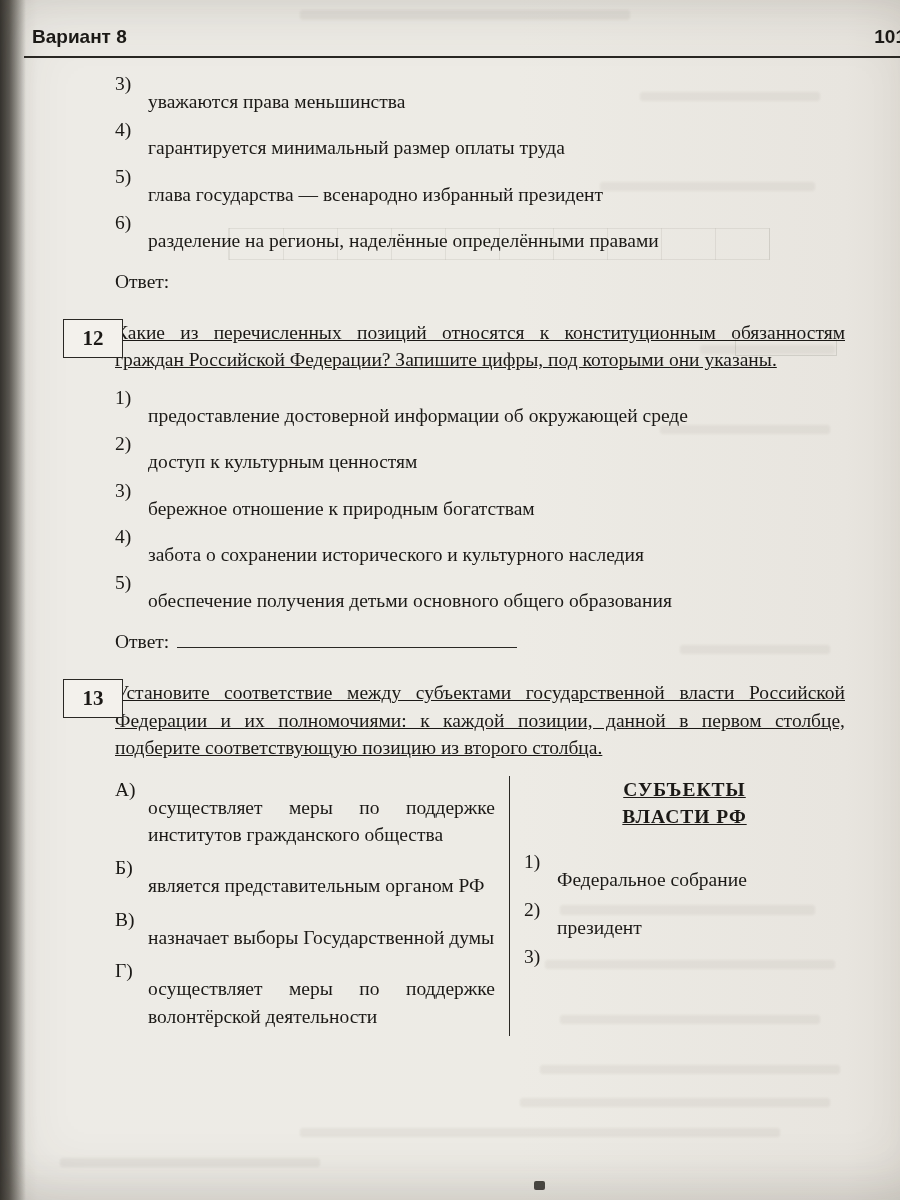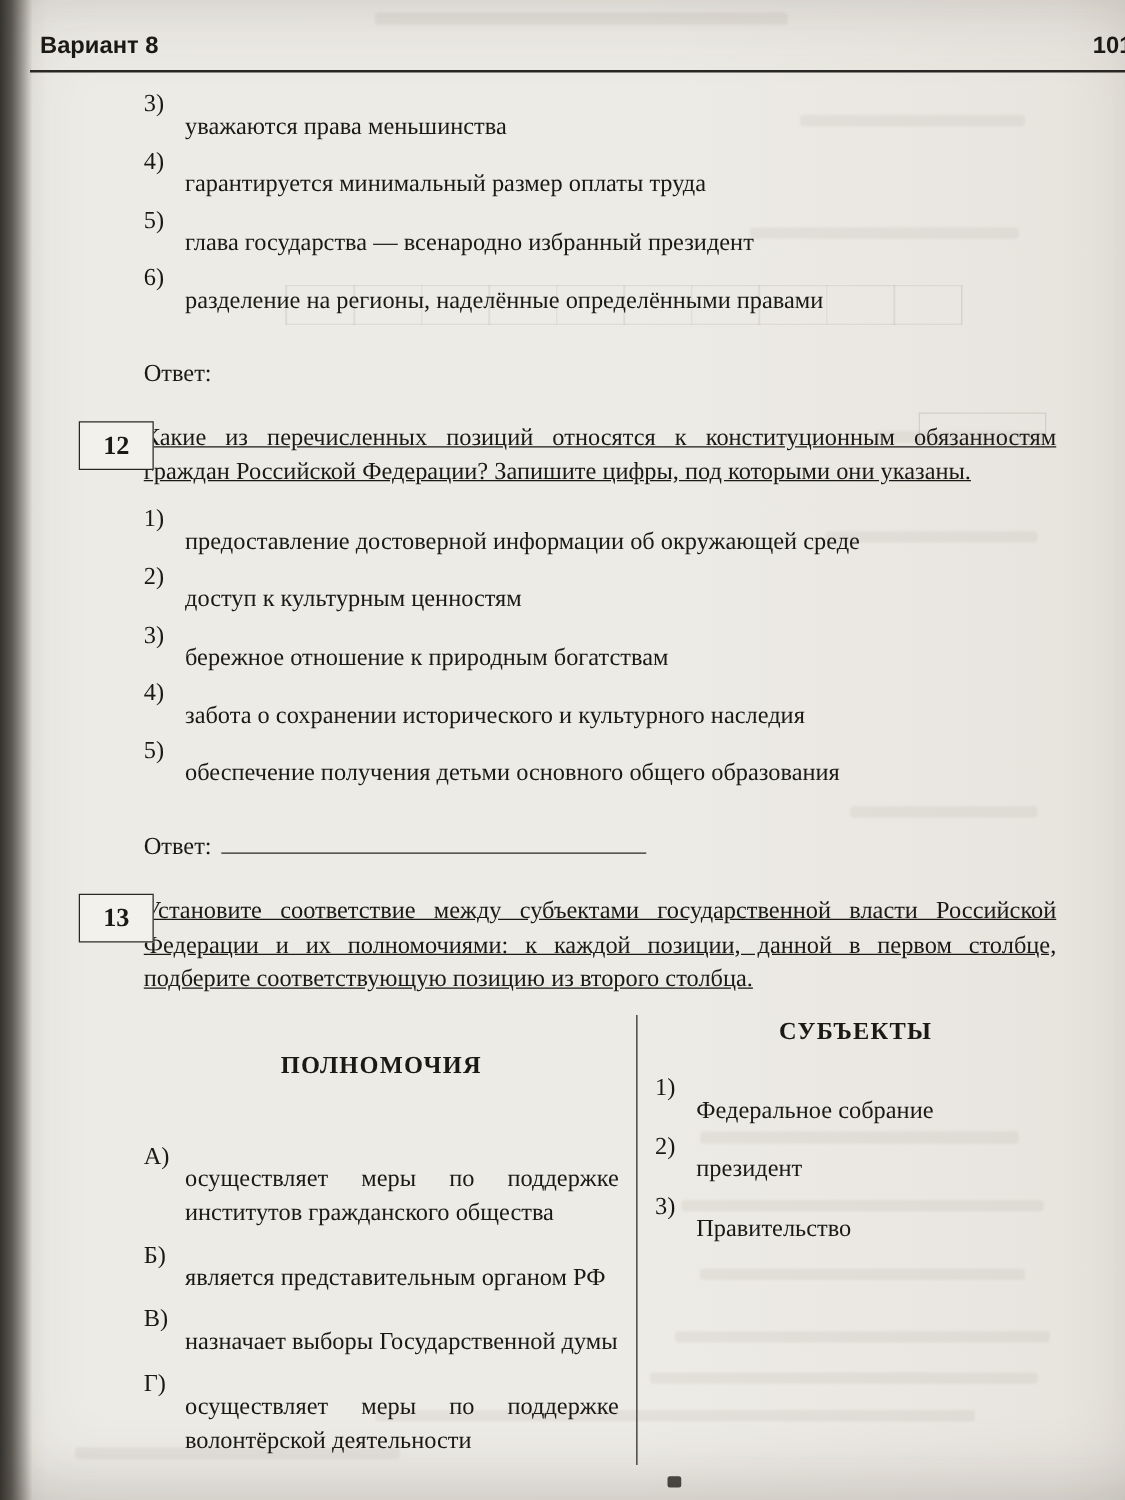--- a/index.html
+++ b/index.html
@@ -18,39 +18,39 @@
   }
   
   .header{position:absolute;top:26px;left:32px;right:34px;display:flex;justify-content:space-between;
     font-family:"Liberation Sans", sans-serif;font-weight:bold;font-size:19px;}
   .header-rule{position:absolute;top:56px;left:24px;right:24px;height:0;border-top:2px solid #2a2824;}
   
   .content{position:absolute;left:115px;top:70px;width:730px;font-size:19.5px;line-height:27.4px;}
   .item{display:flex;margin:0 0 1px 0;}
   .item .num{flex:none;width:33px;}
   .item .text{flex:1;text-align:justify;margin-top:18px;}
-  .answer-row{margin-top:31px;margin-bottom:0;}
+  .answer-row{margin-top:13px;margin-bottom:0;}
   .answer-line{display:inline-block;width:340px;height:15px;margin-left:8px;border-bottom:1.8px solid #2a2824;}
   .question{position:relative;margin-top:24px;}
   .qnum-box{
     position:absolute;left:-88px;top:0;width:58px;height:37px;
     border:1.8px solid #2a2824;background:#f3f1ec;
     display:flex;align-items:center;justify-content:center;
     font-weight:bold;font-size:21px;margin-left:36px;
   }
   .prompt{margin:0;text-align:justify;hyphens:auto;text-decoration:underline;}
   .q-items{margin-top:10px;}
   
   .match-table{display:flex;margin-top:14px;align-items:stretch;}
   .col-left{width:394px;padding-right:14px;box-sizing:border-box;}
   .divider{width:0;border-left:1.8px solid #2a2824;}
   .col-right{flex:1;padding-left:14px;box-sizing:border-box;}
   .col-header{font-weight:bold;text-align:center;letter-spacing:1px;}
   .col-left .col-header{margin-top:27px;margin-bottom:46px;}
-  .col-right .col-header{margin-bottom:18px;}
+  .col-right .col-header{margin-bottom:18px;text-decoration:underline;}
   .col-left .item{margin-bottom:6px;}
   .col-right .item{margin-bottom:2px;}
   
   .bleed-line{position:absolute;background:rgba(110,104,92,.08);filter:blur(1px);border-radius:3px;pointer-events:none;}
   .bleed-grid{
     position:absolute;top:228px;left:228px;width:540px;height:30px;opacity:.33;filter:blur(.4px);
     border:1px solid rgba(90,85,72,.30);
     background:repeating-linear-gradient(90deg, rgba(90,85,72,.30) 0 1px, transparent 1px 54px);
     pointer-events:none;
   }
@@ -143,21 +143,20 @@
     </div>
 
     <div class="question">
       <div class="qnum-box">
         <span>13</span>
       </div>
       <p class="prompt">Установите соответствие между субъектами государственной власти Российской Федерации и их полномочиями: к каждой позиции, данной в первом столбце, подберите соответствующую позицию из второго столбца.</p>
 
       <div class="match-table">
         <div class="col-left">
-          <div class="col-header">ПОЛНОМОЧИЯ</div>
           <div class="item">
             <span class="num">А)</span>
             <span class="text">осуществляет меры по поддержке институтов гражданского общества</span>
           </div>
           <div class="item">
             <span class="num">Б)</span>
             <span class="text">является представительным органом РФ</span>
           </div>
           <div class="item">
             <span class="num">В)</span>
@@ -165,32 +164,32 @@
           </div>
           <div class="item">
             <span class="num">Г)</span>
             <span class="text">осуществляет меры по поддержке волонтёрской деятельности</span>
           </div>
         </div>
         <div class="divider"></div>
         <div class="col-right">
           <div class="col-header">
             <div>СУБЪЕКТЫ</div>
+            <div>ВЛАСТИ РФ</div>
           </div>
           <div class="item">
             <span class="num">1)</span>
             <span class="text">Федеральное собрание</span>
           </div>
           <div class="item">
             <span class="num">2)</span>
             <span class="text">президент</span>
           </div>
           <div class="item">
             <span class="num">3)</span>
-            <span class="text">Правительство</span>
           </div>
         </div>
       </div>
     </div>
 
   </div>
 
   <div class="scan-mark"></div>
 </div>
 

